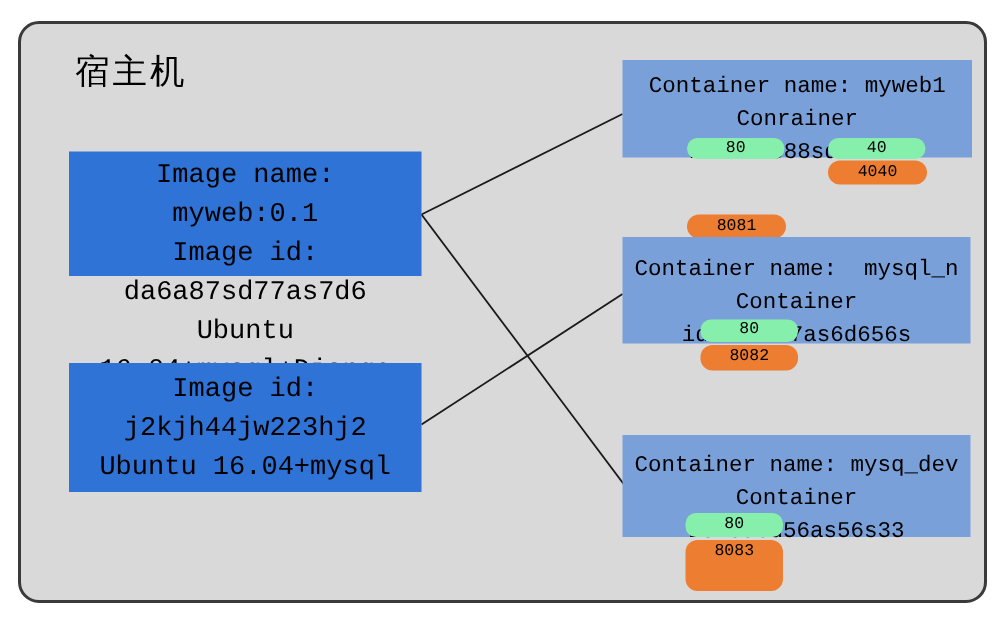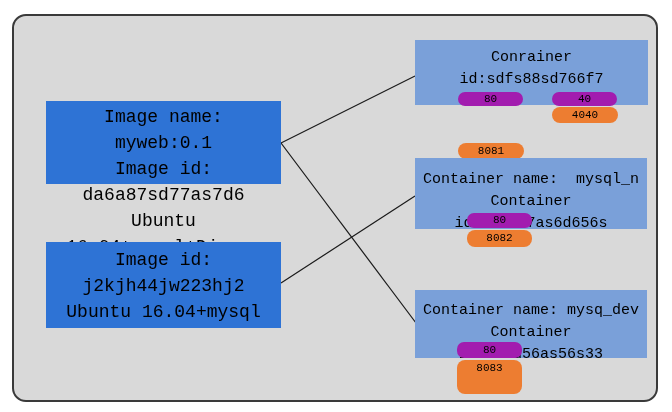--- a/index.html
+++ b/index.html
@@ -62,21 +62,21 @@
   #container-mysq-dev{ left: 415px; top: 290px; width: 232px; height: 68px; padding-top: 10px; box-sizing: border-box; text-align: center; }
 
   .port-chip {
     position: absolute;
     box-sizing: border-box;
     text-align: center;
     font-size: 11px;
     color: #000000;
     border-radius: 7px;
   }
-  .port-blue { background: #a21caf; }
+  .port-blue { background: #86efac; }
   .port-orange { background: #ed7d31; border-radius: 8px; }
 
   
   #chip-a-80   { left: 458px; top: 92px;  width: 65px; height: 14px; line-height: 14px; }
   #chip-a-8081 { left: 458px; top: 107px; width: 66px; height: 16px; line-height: 16px; margin-top: 36px; }
   #chip-a-40   { left: 552px; top: 92px;  width: 65px; height: 14px; line-height: 14px; }
   #chip-a-4040 { left: 552px; top: 107px; width: 66px; height: 16px; line-height: 16px; }
   
   #chip-b-80   { left: 467px; top: 213px; width: 65px; height: 15px; line-height: 15px; }
   #chip-b-8082 { left: 467px; top: 230px; width: 65px; height: 17px; line-height: 17px; }
@@ -91,39 +91,41 @@
     pointer-events: none;
   }
 </style>
 </head>
 <body>
 
 <div class="stage">
 
   <div class="host-canvas"></div>
 
+  <div class="host-title">宿主机</div>
 
   <svg class="wires" viewBox="0 0 672 412" xmlns="http://www.w3.org/2000/svg">
     <line x1="281" y1="143" x2="415" y2="76" stroke="#1a1a1a" stroke-width="1.2"></line>
     <line x1="281" y1="143" x2="416" y2="323" stroke="#1a1a1a" stroke-width="1.2"></line>
     <line x1="281" y1="283" x2="415" y2="196" stroke="#1a1a1a" stroke-width="1.2"></line>
   </svg>
 
   <div class="image-box" id="image-myweb">
     <div class="line">Image name:  myweb:0.1</div>
     <div class="line">Image id: da6a87sd77as7d6</div>
     <div class="line">Ubuntu 16.04+mysql+Django</div>
   </div>
 
   <div class="image-box" id="image-mysql">
     <div class="line">Image id: j2kjh44jw223hj2</div>
     <div class="line">Ubuntu 16.04+mysql</div>
   </div>
 
   <div class="container-box" id="container-myweb1">
+    <div class="line">Container name: myweb1</div>
     <div class="line">Conrainer id:sdfs88sd766f7</div>
   </div>
   <div class="port-chip port-blue" id="chip-a-80">80</div>
   <div class="port-chip port-orange" id="chip-a-8081">8081</div>
   <div class="port-chip port-blue" id="chip-a-40">40</div>
   <div class="port-chip port-orange" id="chip-a-4040">4040</div>
 
   <div class="container-box" id="container-mysql-n">
     <div class="line">Container name:  mysql_n</div>
     <div class="line">Container id:sdf887as6d656s</div>

